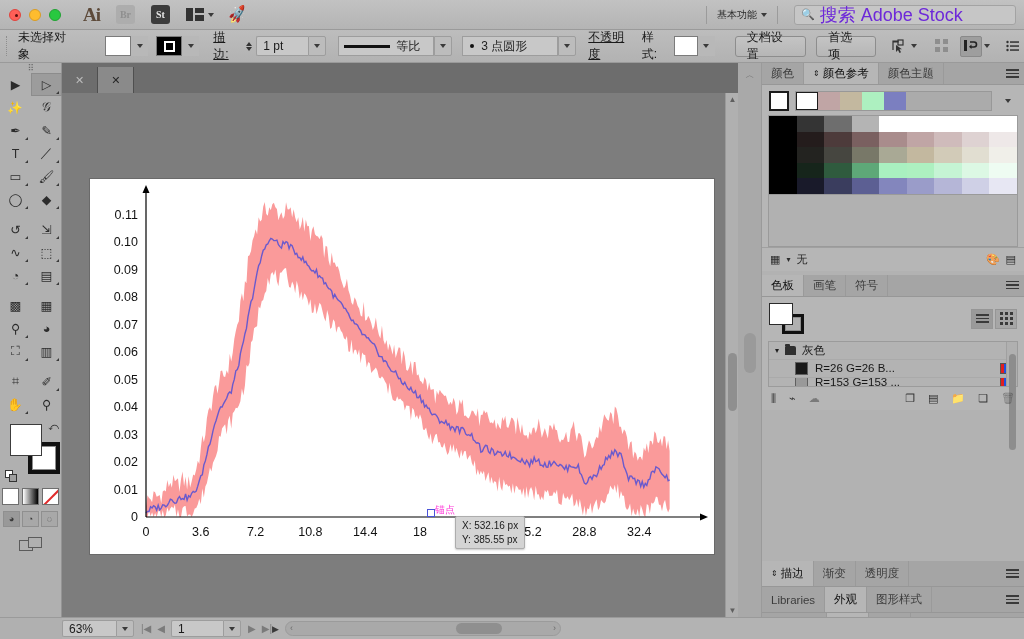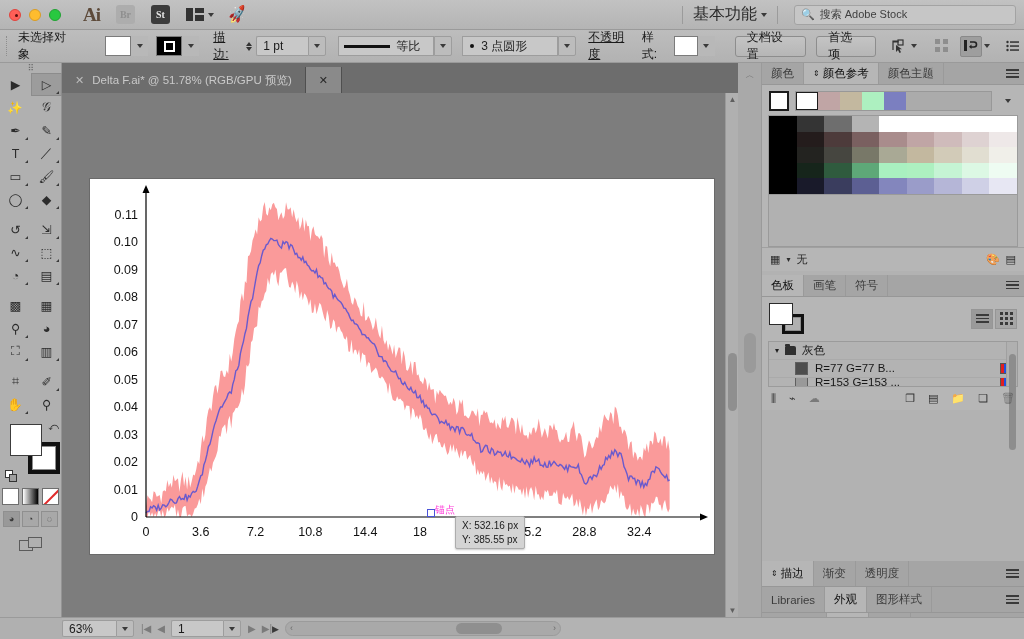--- a/index.html
+++ b/index.html
@@ -42,28 +42,28 @@
     width: 19px; height: 19px; border-radius: 3px; background: #3c3c3c;
     color:#e8e8e8; font-size: 10px; font-weight: bold;
     display:flex; align-items:center; justify-content:center;
     font-family:"Liberation Serif", serif;
   }
   .arrange-ic { display:flex; align-items:center; gap:4px; }
   .chev { width:0;height:0;border-left:3.5px solid transparent;border-right:3.5px solid transparent;border-top:4px solid #3a3a3a; }
   .rocket { margin-left: 14px; font-size: 15px; color:#2e2e2e; transform: rotate(-10deg); }
   .tb-right { margin-left: auto; display:flex; align-items:center; padding-right: 8px; gap: 0; }
   .vsep { width:1px; height:18px; background:#9b9b9b; margin: 0 10px; }
-  .ess { font-size: 16px; color:#2b2b2b; }
+  .ess { font-size: 10px; color:#2b2b2b; }
   .search-box {
     width: 222px; height: 20px; background:#c6c6c6; border:1px solid #a3a3a3;
     border-radius: 3px; display:flex; align-items:center; padding: 0 6px; gap:5px;
     margin-left: 6px;
   }
   .search-box .mag { font-size:11px; color:#4a4a4a; }
-  .search-box .ph { font-size: 11px; color:#404040; }
+  .search-box .ph { font-size: 18px; color:#6d28d9; }
 
   
   .ctrlbar {
     position: absolute; left:0; top:30px; width:1024px; height:33px;
     background: linear-gradient(#bdbdbd, #b2b2b2);
     border-bottom: 1px solid #9a9a9a;
     display:flex; align-items:center; padding-left: 6px; gap: 0;
   }
   .grip { width:4px; height:20px; border-left:1px dotted #8e8e8e; margin-right:8px; }
   .ctrl-label { font-size:12px; color:#1a1a1a; }
@@ -399,21 +399,20 @@
         <circle cx="1.5" cy="10" r="1.2" fill="#333"></circle>
           <rect x="4" y="9.3" width="9" height="1.5" fill="#333"></rect>
       </svg>
     </div>
   </div>
 
   <div class="tabbar">
     <div class="tabdock-left"></div>
     <div class="doc-tab inactive">
       <span class="tab-x">✕</span>
-      <span>Delta F.ai* @ 51.78% (RGB/GPU 预览)</span>
     </div>
     <div class="doc-tab active">
       <span class="tab-x">✕</span>
     </div>
   </div>
 
   <div class="toolbar">
     <div class="tb-handle">⠿</div>
     <div class="tgrid" id="tool-grid">
         <div class="tool">
@@ -764,22 +763,22 @@
           </div>
         </div>
         <div class="sw-list">
           <div class="sw-grouprow">
             <span style="font-size:8px;">▾</span>
             <span class="folder"></span>
             <span>灰色</span>
           </div>
           <div id="swatch-items">
               <div class="sw-item">
-                <span class="sw-chip" style="background: rgb(77, 77, 77);"></span>
-                <span>R=77 G=77 B...</span>
+                <span class="sw-chip" style="background: rgb(26, 26, 26);"></span>
+                <span>R=26 G=26 B...</span>
                 <span class="sw-rgb"></span>
               </div>
               <div class="sw-item" style="height: 9px; overflow: hidden;">
                 <span class="sw-chip" style="background: rgb(153, 153, 153);"></span>
                 <span>R=153 G=153 ...</span>
                 <span class="sw-rgb"></span>
               </div>
             </div>
           <div class="sw-scroll">
               <div class="th"></div>

